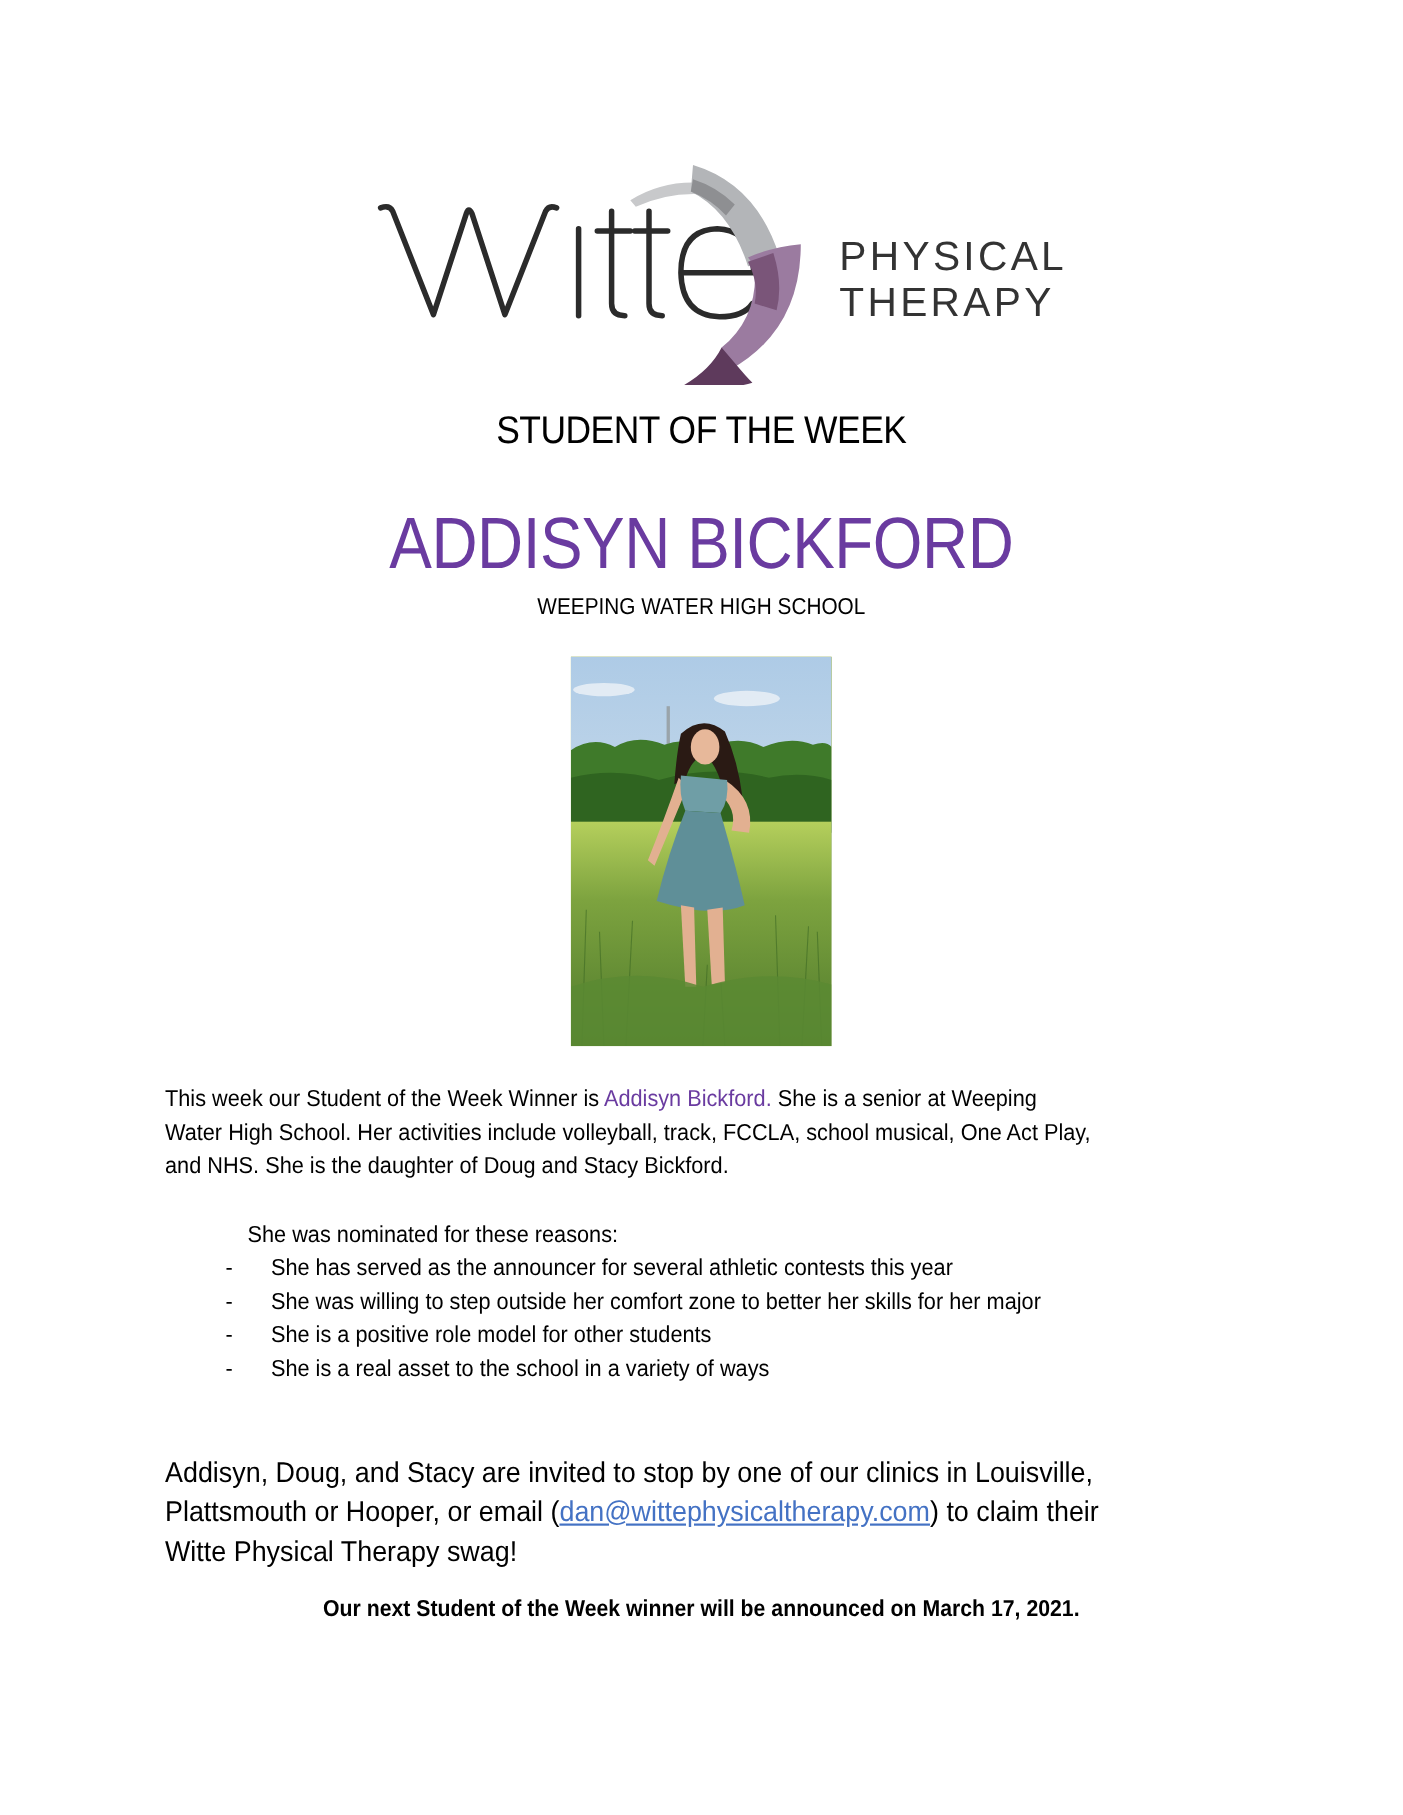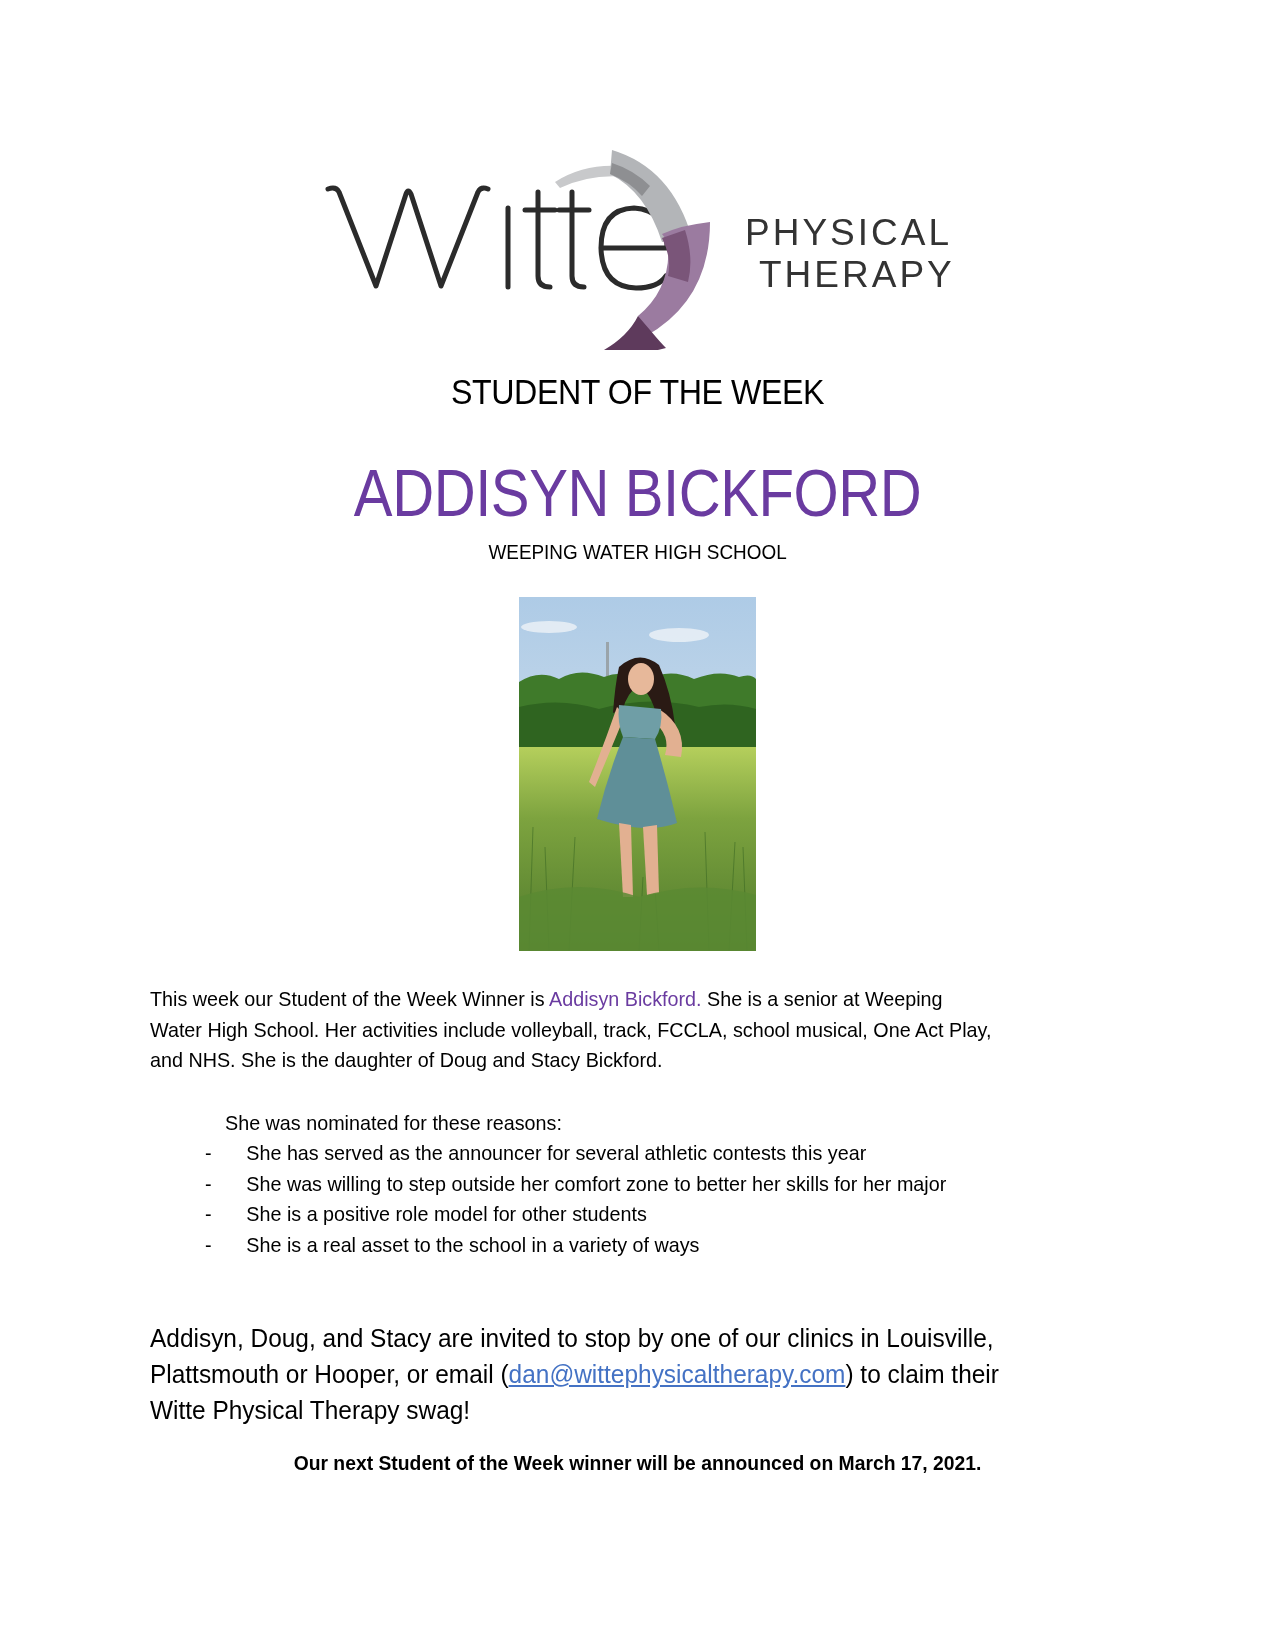--- a/index.html
+++ b/index.html
@@ -12,38 +12,38 @@
       height: 1650px;
       position: relative;
       overflow: hidden;
       font-family: "Liberation Sans", "DejaVu Sans", sans-serif;
       color: #000;
     }
     .abs { position: absolute; }
 
     
     #logo {
-      left: 300px;
+      left: 318px;
       top: 130px;
       width: 680px;
       height: 220px;
     }
     #logo svg { display: block; }
     .logo-sub {
       position: absolute;
       left: 445px;
       font-family: "Liberation Sans", "DejaVu Sans", sans-serif;
       font-size: 37px;
       letter-spacing: 3px;
       color: #333333;
       line-height: 1;
       white-space: nowrap;
     }
     .logo-sub.l1 { top: 84px; }
-    .logo-sub.l2 { top: 126px; margin-left: 14px; }
+    .logo-sub.l2 { top: 126px; }
 
     
     .center-line {
       left: 0;
       width: 1275px;
       text-align: center;
       white-space: nowrap;
       line-height: 1;
     }
     #heading {

